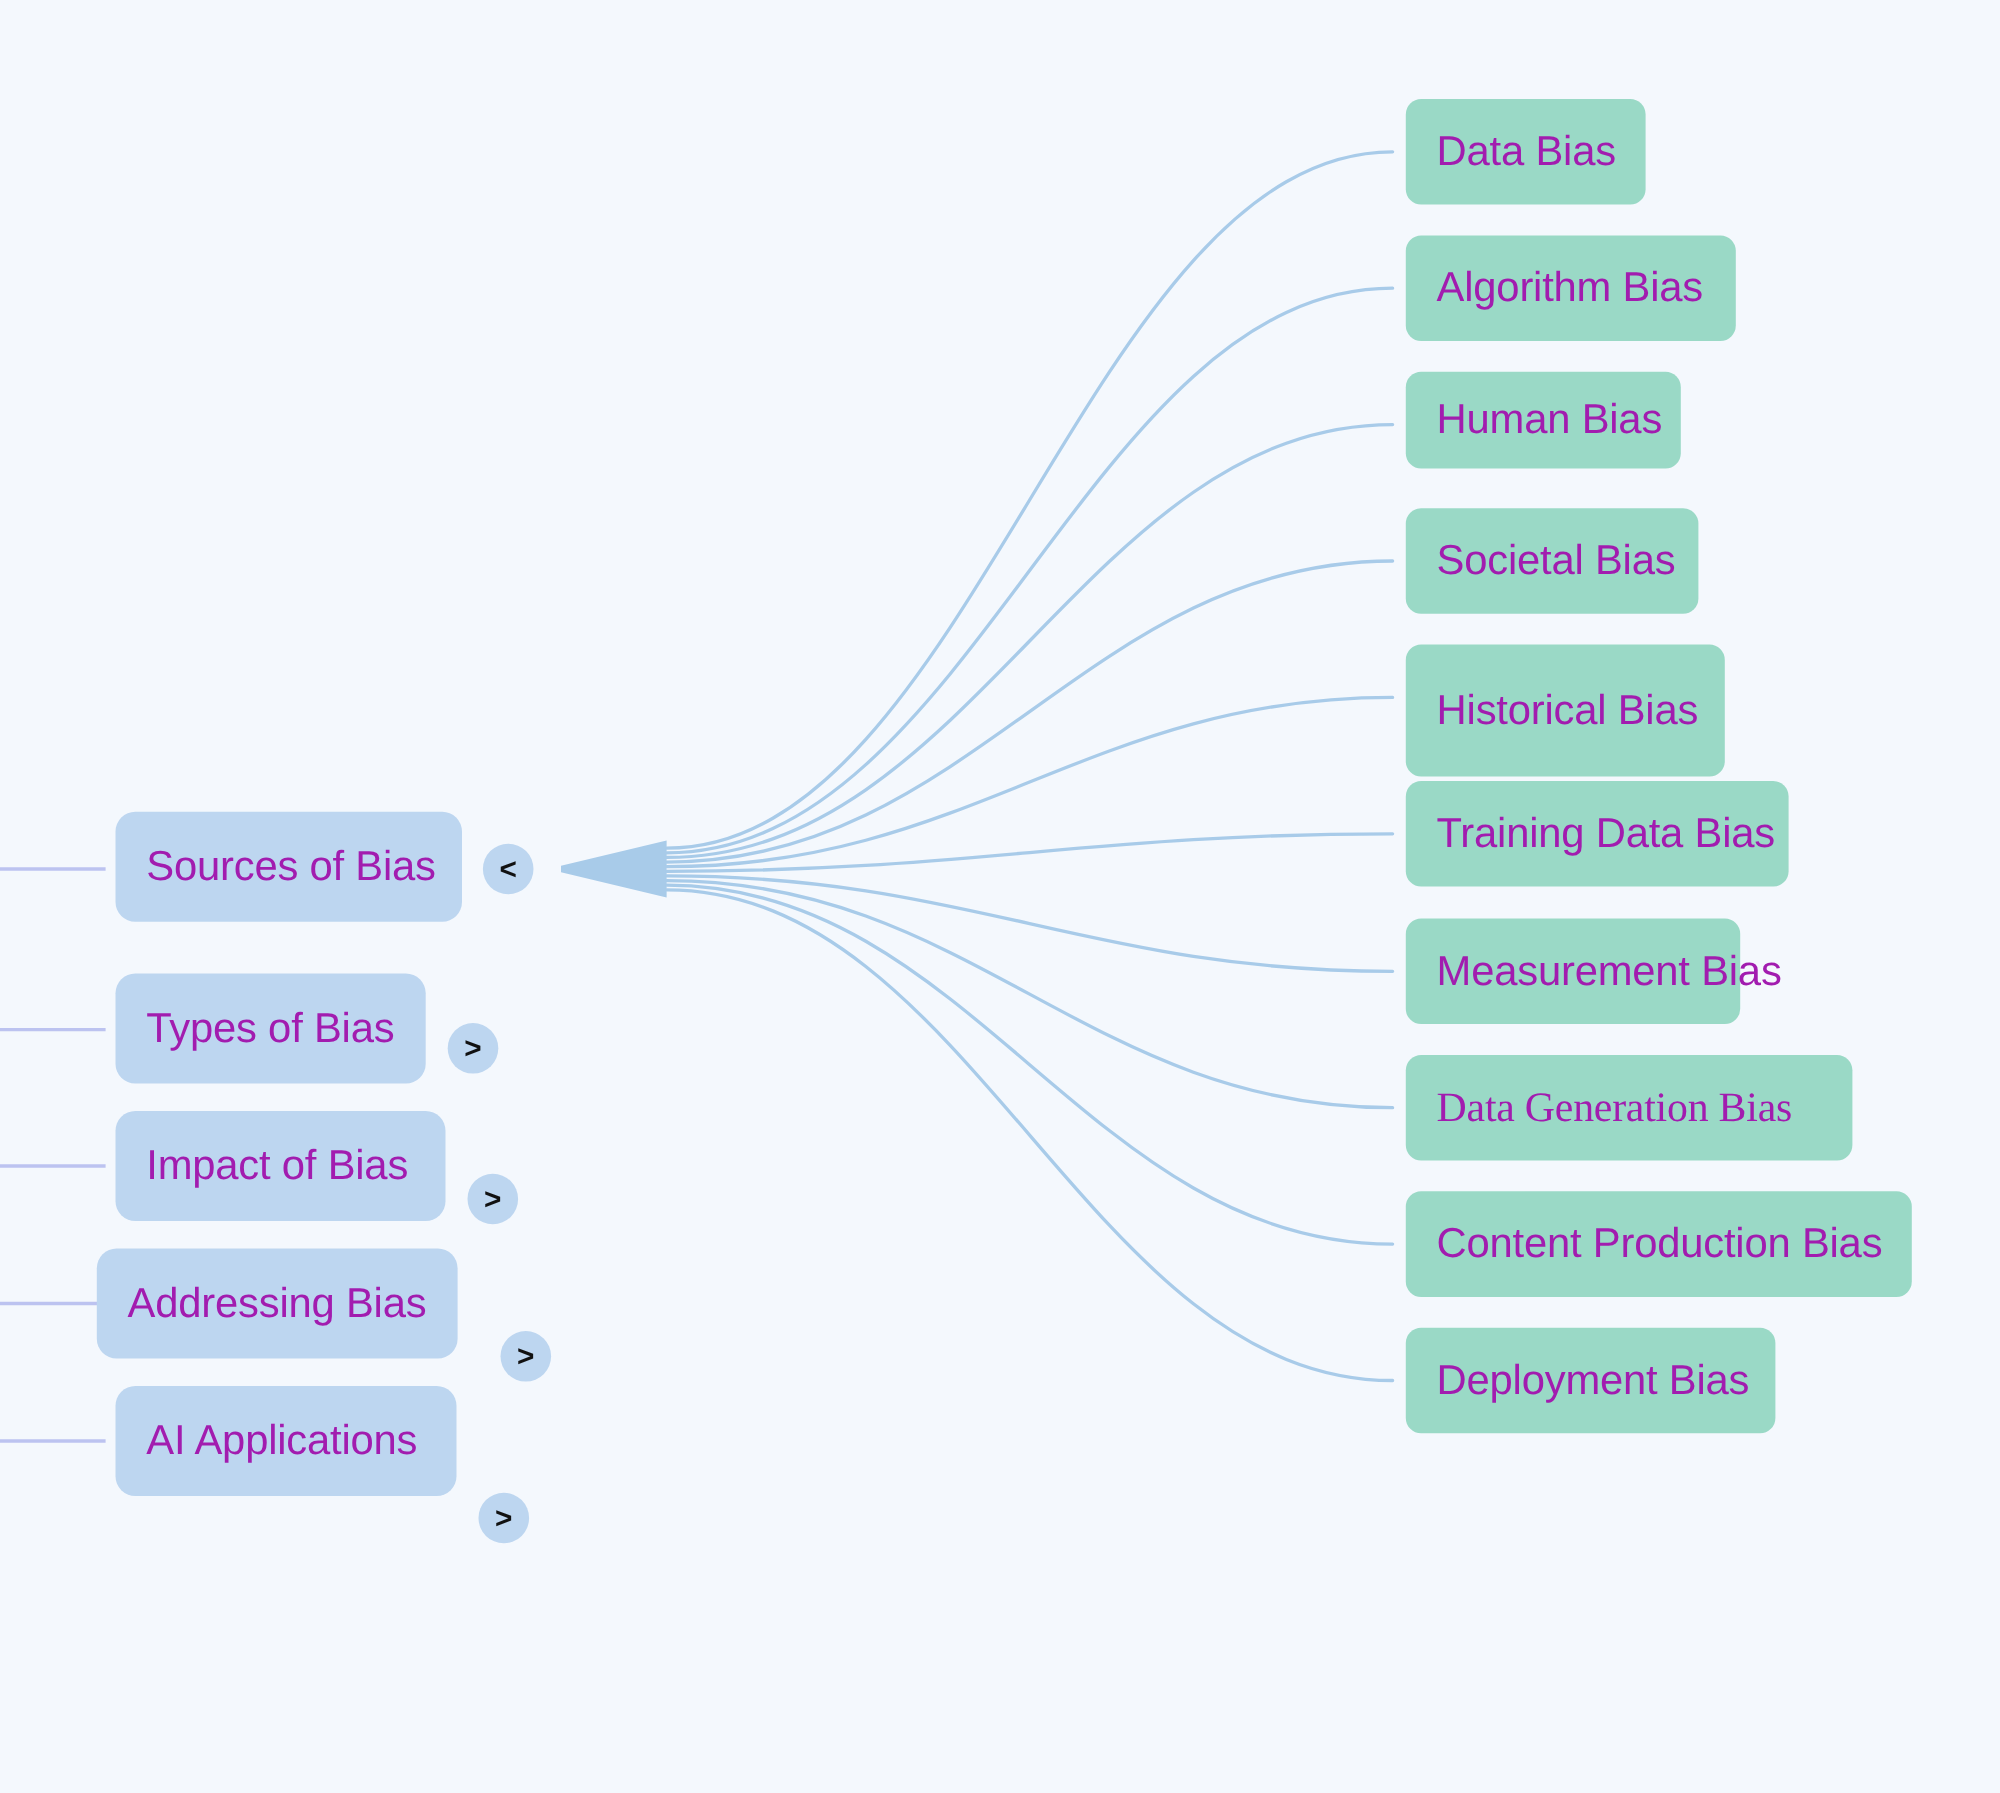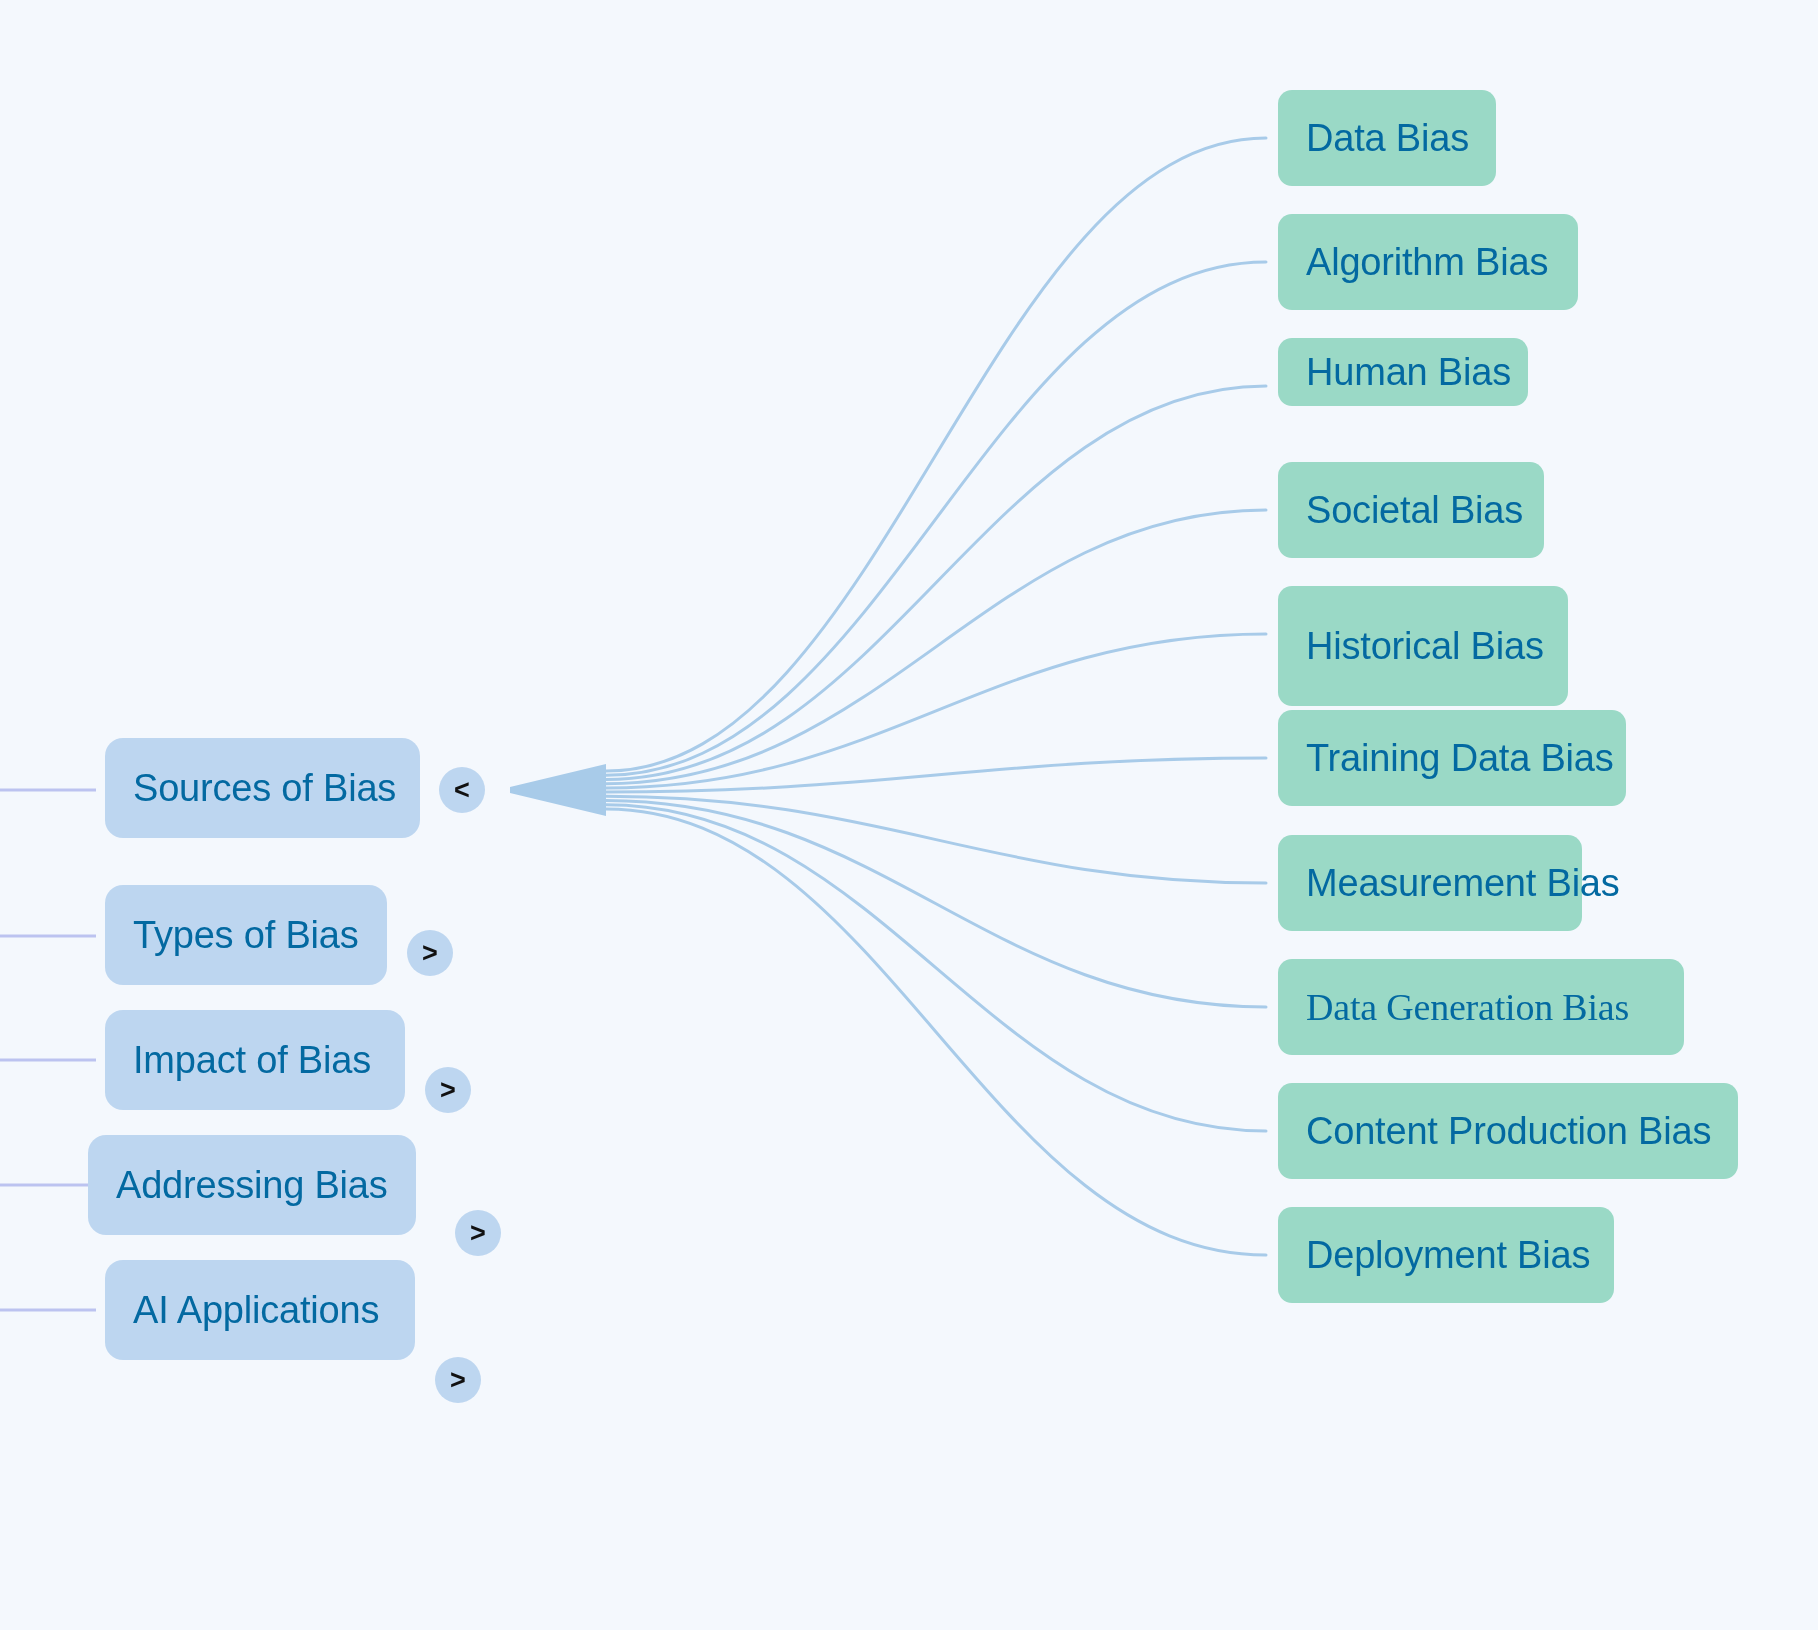--- a/index.html
+++ b/index.html
@@ -33,21 +33,21 @@
     box-sizing: border-box;
     display: flex;
     align-items: center;
     border-radius: 14px;
     padding: 0 28px;
     white-space: nowrap;
   }
   .node-label {
     font-size: 38px;
     line-height: 1;
-    color: #0369a1;
+    color: #a21caf;
     letter-spacing: -0.2px;
     font-weight: 400;
   }
   .node-blue {
     background: #bdd6f0;
     border-radius: 18px;
   }
   .node-green {
     background: #9ad9c6;
   }
@@ -134,21 +134,21 @@
         <span class="toggle-glyph">&gt;</span>
       </button>
     </div>
   <div id="leaf-layer">
       <div class="node node-green" style="left: 1278px; top: 90px; width: 218px; height: 96px;">
         <span class="node-label">Data Bias</span>
       </div>
       <div class="node node-green" style="left: 1278px; top: 214px; width: 300px; height: 96px;">
         <span class="node-label">Algorithm Bias</span>
       </div>
-      <div class="node node-green" style="left: 1278px; top: 338px; width: 250px; height: 68px;">
+      <div class="node node-green" style="left: 1278px; top: 338px; width: 250px; height: 88px;">
         <span class="node-label">Human Bias</span>
       </div>
       <div class="node node-green" style="left: 1278px; top: 462px; width: 266px; height: 96px;">
         <span class="node-label">Societal Bias</span>
       </div>
       <div class="node node-green" style="left: 1278px; top: 586px; width: 290px; height: 120px;">
         <span class="node-label">Historical Bias</span>
       </div>
       <div class="node node-green" style="left: 1278px; top: 710px; width: 348px; height: 96px;">
         <span class="node-label">Training Data Bias</span>

